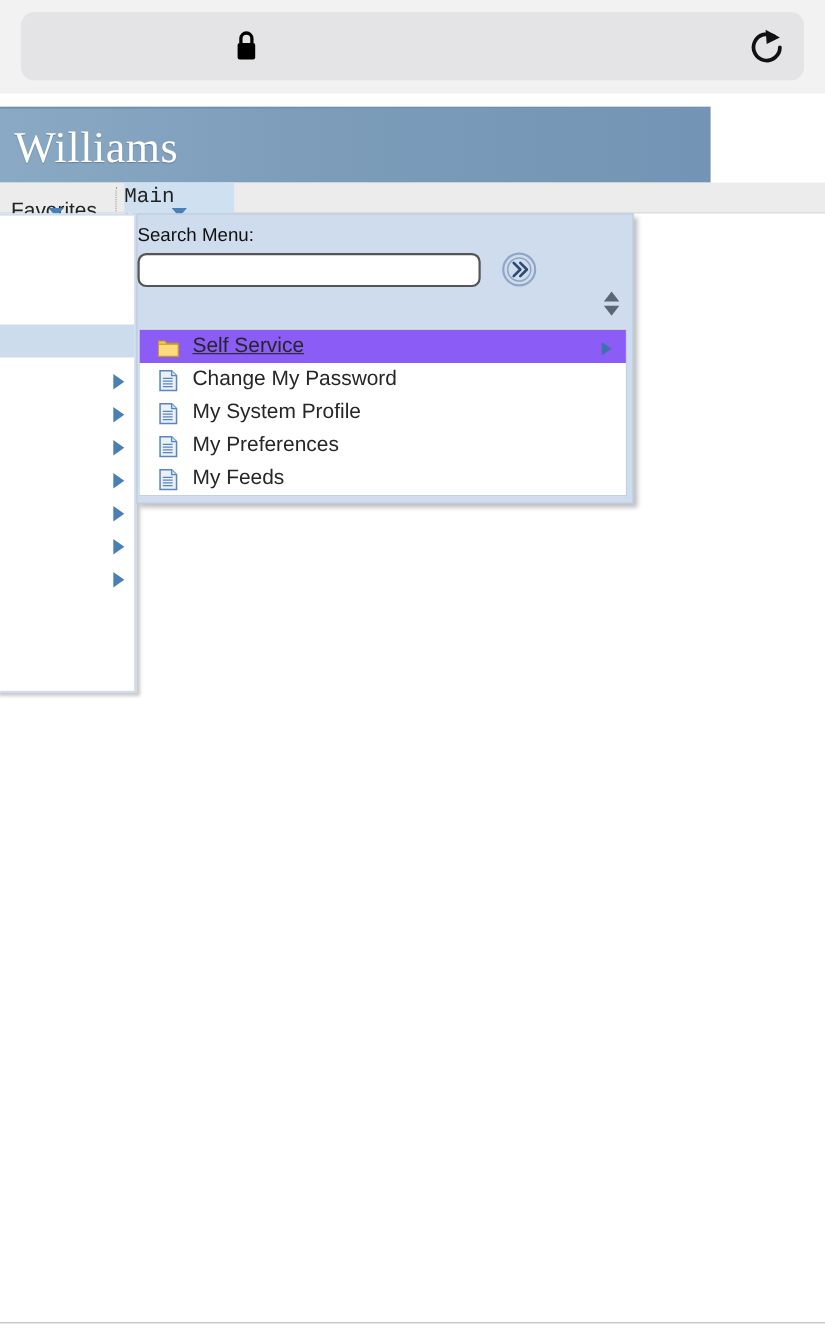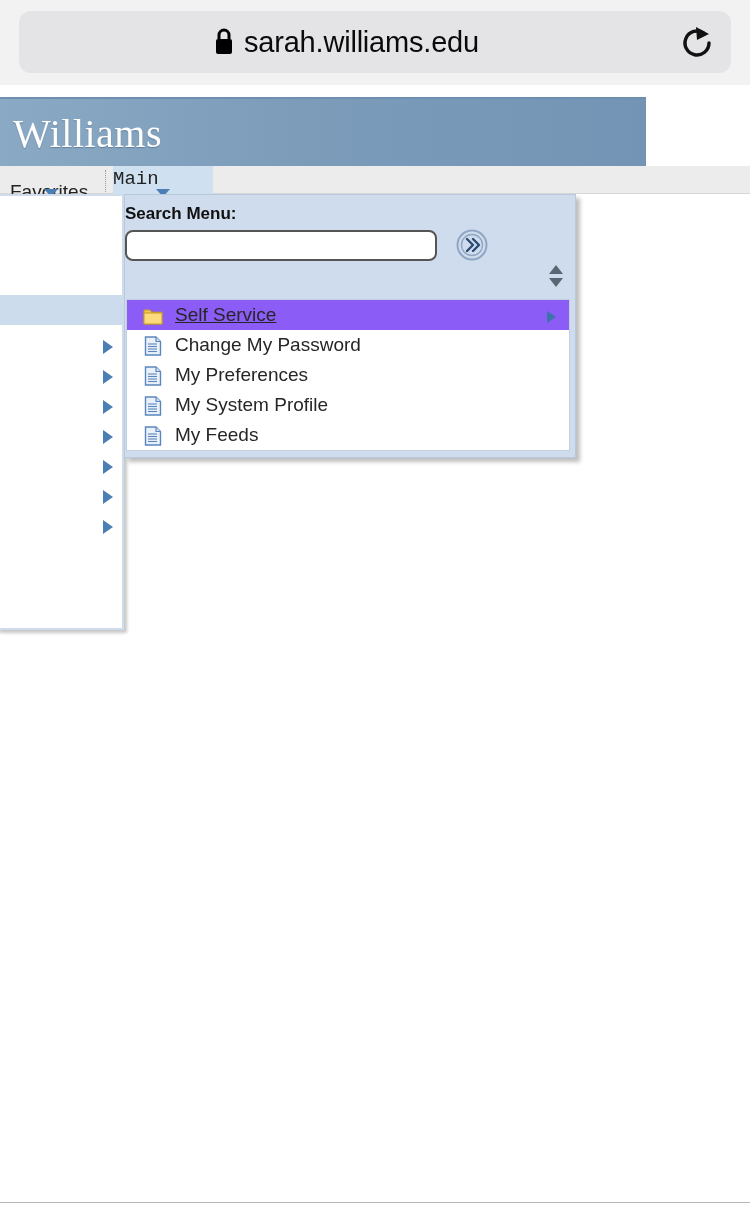--- a/index.html
+++ b/index.html
@@ -136,21 +136,21 @@
   }
   #search-section {
     position: absolute;
     left: 0; top: 0;
     width: 450px; height: 100px;
   }
   #search-label {
     position: absolute;
     left: 0px; top: 9px;
     font-size: 17px;
-    font-weight: bold;
+    font-weight: normal;
     color: #101010;
   }
   #search-input {
     position: absolute;
     left: 0px; top: 35px;
     width: 312px; height: 31px;
     background: #ffffff;
     border: 2px solid #555555;
     border-radius: 8px;
     font-family: "Liberation Sans", sans-serif;
@@ -218,21 +218,20 @@
 <div id="browser-chrome">
   <div id="url-pill"></div>
 
   <span id="lock-icon">
     <svg viewBox="0 0 22 32" width="22" height="32">
       <path d="M6 13 V9 a5 5 0 0 1 10 0 v4" fill="none" stroke="#000" stroke-width="3"></path>
       <rect x="3" y="13" width="16" height="15" rx="2" fill="#000"></rect>
     </svg>
   </span>
 
-  <div id="url-text">sarah.williams.edu</div>
 
   <span id="reload-button">
     <svg viewBox="0 0 42 40" width="42" height="40">
       <path d="M33 20 a12 12 0 1 1 -5.2 -9.9" fill="none" stroke="#111" stroke-width="3.4" stroke-linecap="round"></path>
       <path d="M20 4 L33 11 L21 17 Z" fill="#111"></path>
     </svg>
   </span>
 </div>
 
 <div id="williams-banner">
@@ -310,34 +309,34 @@
         <span class="item-icon"><svg viewBox="0 0 20 22" width="20" height="22">
             <path d="M2.5 2 H13 L17.5 6.5 V20 H2.5 Z" fill="#eaf1fa" stroke="#5b86bd" stroke-width="1.4"></path>
             <path d="M13 2 V6.5 H17.5" fill="#cfe0f2" stroke="#5b86bd" stroke-width="1.2"></path>
             <g stroke="#5b86bd" stroke-width="1.1">
               <line x1="5" y1="9" x2="14" y2="9"></line>
               <line x1="5" y1="11.5" x2="14" y2="11.5"></line>
               <line x1="5" y1="14" x2="14" y2="14"></line>
               <line x1="5" y1="16.5" x2="14" y2="16.5"></line>
             </g>
           </svg></span>
-        <span>My Preferences</span>
+        <span>My System Profile</span>
       </div>
       <div class="menu-item">
         <span class="item-icon"><svg viewBox="0 0 20 22" width="20" height="22">
             <path d="M2.5 2 H13 L17.5 6.5 V20 H2.5 Z" fill="#eaf1fa" stroke="#5b86bd" stroke-width="1.4"></path>
             <path d="M13 2 V6.5 H17.5" fill="#cfe0f2" stroke="#5b86bd" stroke-width="1.2"></path>
             <g stroke="#5b86bd" stroke-width="1.1">
               <line x1="5" y1="9" x2="14" y2="9"></line>
               <line x1="5" y1="11.5" x2="14" y2="11.5"></line>
               <line x1="5" y1="14" x2="14" y2="14"></line>
               <line x1="5" y1="16.5" x2="14" y2="16.5"></line>
             </g>
           </svg></span>
-        <span>My System Profile</span>
+        <span>My Preferences</span>
       </div>
       <div class="menu-item">
         <span class="item-icon"><svg viewBox="0 0 20 22" width="20" height="22">
             <path d="M2.5 2 H13 L17.5 6.5 V20 H2.5 Z" fill="#eaf1fa" stroke="#5b86bd" stroke-width="1.4"></path>
             <path d="M13 2 V6.5 H17.5" fill="#cfe0f2" stroke="#5b86bd" stroke-width="1.2"></path>
             <g stroke="#5b86bd" stroke-width="1.1">
               <line x1="5" y1="9" x2="14" y2="9"></line>
               <line x1="5" y1="11.5" x2="14" y2="11.5"></line>
               <line x1="5" y1="14" x2="14" y2="14"></line>
               <line x1="5" y1="16.5" x2="14" y2="16.5"></line>

